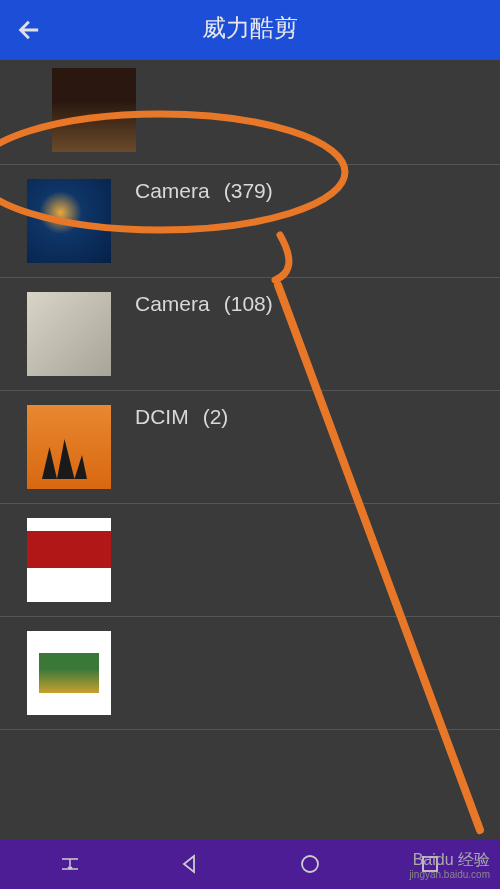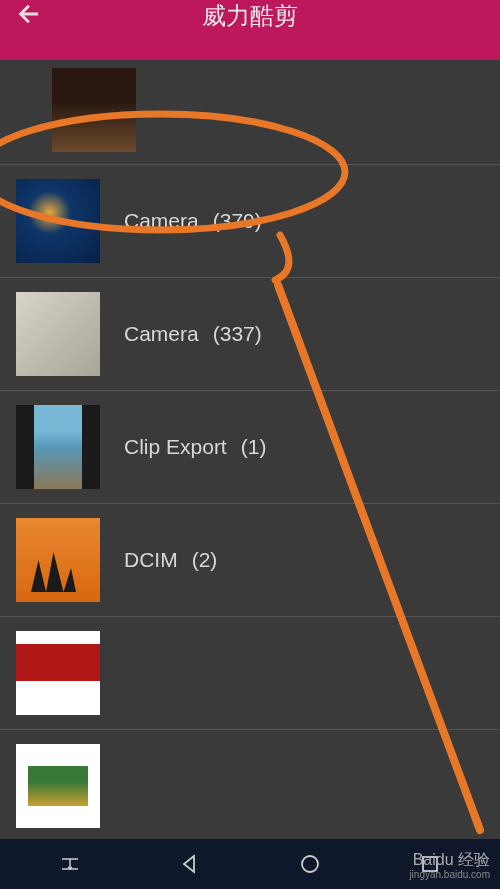--- a/index.html
+++ b/index.html
@@ -7,24 +7,24 @@
       width: 500px;
       height: 889px;
       background: #3a3a3a;
       font-family: -apple-system, BlinkMacSystemFont, sans-serif;
       color: #e0e0e0;
       position: relative;
       overflow: hidden;
     }
     .header {
       height: 60px;
-      background: #be185d;
-      display: flex;
-      align-items: flex-start;
-      padding: 0 16px;
+      background: #1d4ed8;
+      display: flex;
+      align-items: flex-end;
+      padding: 16px 16px;
       position: relative;
     }
     .back-arrow {
       width: 28px;
       height: 28px;
       cursor: pointer;
     }
     .title {
       position: absolute;
       left: 50%;
@@ -41,22 +41,22 @@
       display: flex;
       align-items: center;
       padding: 8px 16px 12px 16px;
       border-bottom: 1px solid #555;
     }
     .partial-row .thumb {
       margin-left: 36px;
     }
     .folder-row {
       display: flex;
-      align-items: center;
-      padding: 14px 16px;
+      align-items: flex-start;
+      padding: 14px 27px;
       border-bottom: 1px solid #555;
       cursor: pointer;
     }
     .thumb {
       width: 84px;
       height: 84px;
       background: #555;
       flex-shrink: 0;
       display: flex;
       align-items: center;
@@ -92,21 +92,21 @@
       position: absolute;
       pointer-events: none;
       top: 0; left: 0; width: 100%; height: 100%;
     }
     
     .navbar {
       position: absolute;
       bottom: 0;
       width: 100%;
       height: 50px;
-      background: #0f172a;
+      background: #4c1d95;
       display: flex;
       align-items: center;
       justify-content: space-around;
       padding: 0 10px;
     }
     .nav-item {
       width: 40px;
       height: 40px;
       display: flex;
       align-items: center;
@@ -146,31 +146,24 @@
     <div class="folder-info">
       <span class="folder-name">Camera</span>
       <span class="folder-count">(379)</span>
     </div>
   </div>
 
   <div class="folder-row">
     <div class="thumb thumb-2"></div>
     <div class="folder-info">
       <span class="folder-name">Camera</span>
-      <span class="folder-count">(337)</span>
+      <span class="folder-count">(108)</span>
     </div>
   </div>
 
-  <div class="folder-row">
-    <div class="thumb thumb-3"></div>
-    <div class="folder-info">
-      <span class="folder-name">Clip Export</span>
-      <span class="folder-count">(1)</span>
-    </div>
-  </div>
 
   <div class="folder-row">
     <div class="thumb thumb-4"></div>
     <div class="folder-info">
       <span class="folder-name">DCIM</span>
       <span class="folder-count">(2)</span>
     </div>
   </div>
 
   <div class="folder-row">

